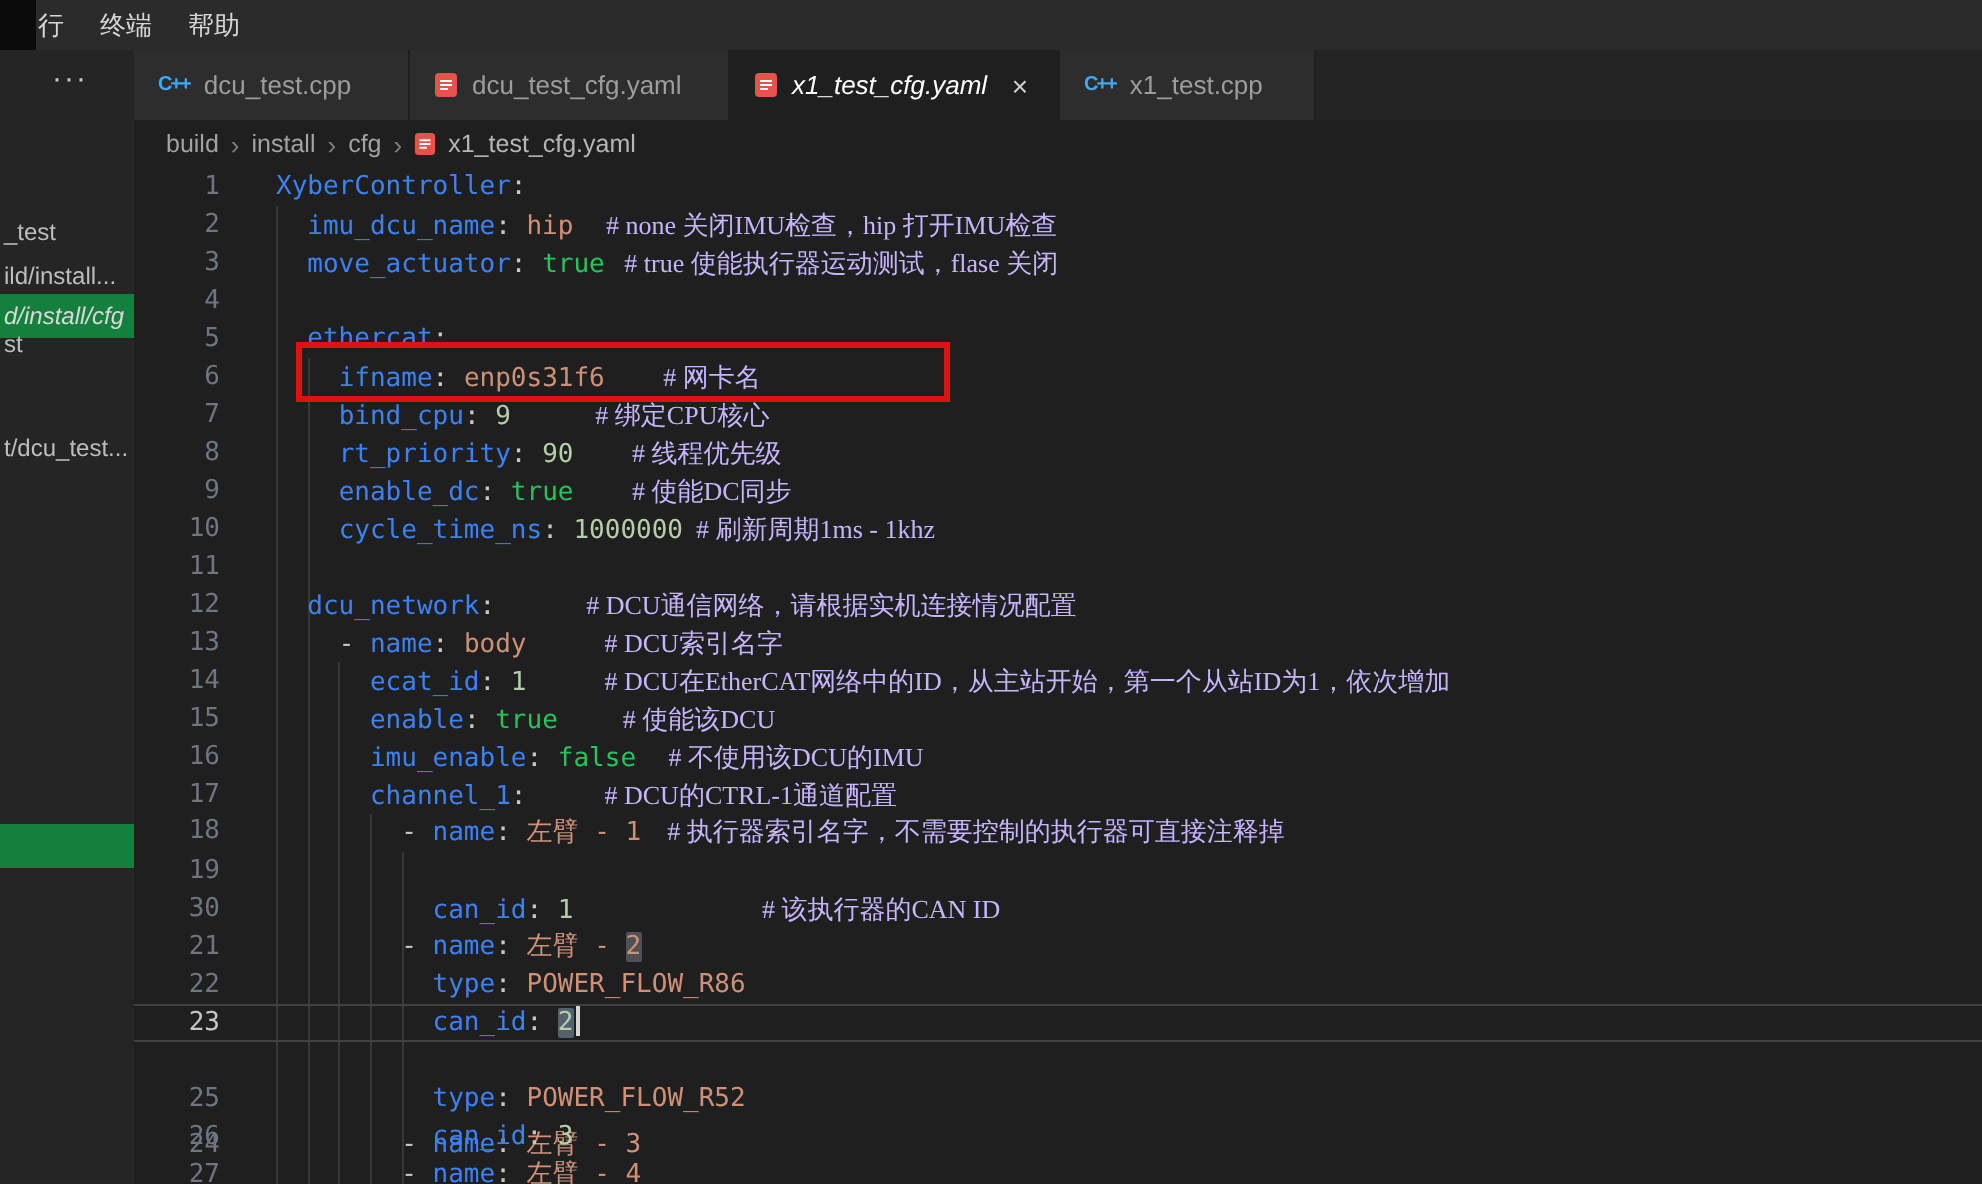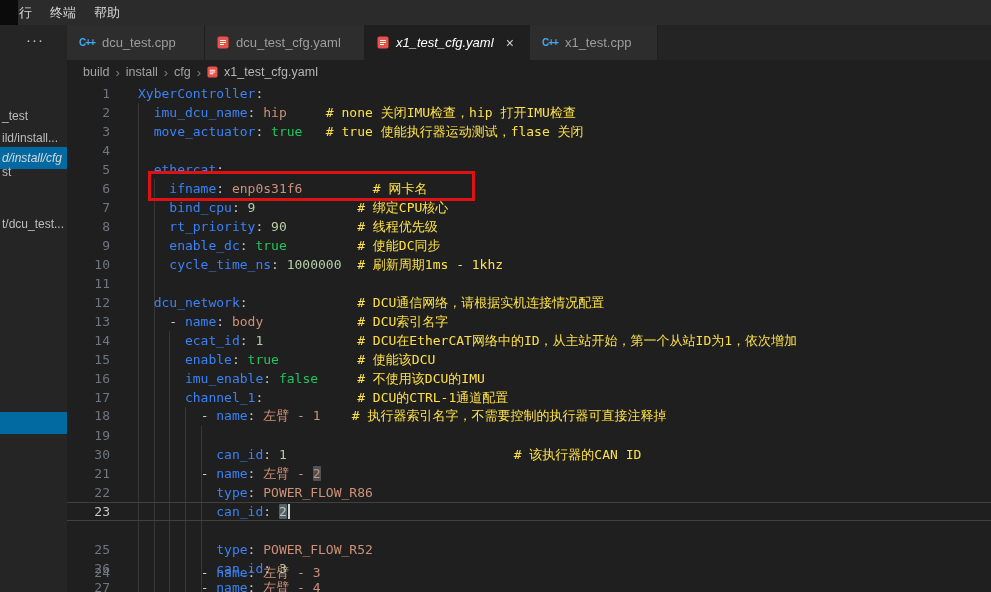--- a/index.html
+++ b/index.html
@@ -13,21 +13,21 @@
     background:#2b2b2b; display:flex; align-items:center; z-index:5; }
   .menubar-black { position:absolute; left:0; top:0; width:18px; height:25px; background:#0b0b0b; }
   .menu-items { display:flex; margin-left:10px; }
   .menu-item { color:#d6d6d6; font-size:13px; padding:0 9px; line-height:25px; cursor:default; }
   
   .sidebar { position:absolute; left:0; top:25px; width:67px; height:567px;
     background:#252526; overflow:hidden; z-index:4; }
   .sb-more { position:absolute; top:6px; left:26px; color:#c5c5c5; font-size:15px; letter-spacing:1px; }
   .sb-item { position:absolute; left:0; width:67px; height:22px; line-height:22px;
     font-size:12px; color:#bdbdbd; white-space:nowrap; overflow:hidden; padding-left:2px; }
-  .sb-item.selected { background:#0369a1; color:#d8d8d8; }
+  .sb-item.selected { background:#15803d; color:#d8d8d8; }
   .sb-item.italic { font-style:italic; }
   
   .tabbar { position:absolute; left:67px; top:25px; width:924px; height:35px;
     background:#242424; display:flex; z-index:5; }
   .tab { flex:none; display:flex; align-items:center; padding:0 12px; gap:7px;
     height:35px; background:#2d2d2d; border-right:1px solid #1f1f1f;
     color:#9d9d9d; font-size:13px; white-space:nowrap; cursor:default; }
   .tab.active { background:#1f1f1f; color:#ffffff; }
   .tab.active .tab-label { font-style:italic; }
   .tab-close { margin-left:auto; color:#d0d0d0; font-size:14px; line-height:14px; padding:1px 3px; border-radius:3px; }
@@ -48,21 +48,21 @@
     font-family:"DejaVu Sans Mono", monospace; font-size:13px; white-space:pre; z-index:2; }
   .gutter { position:absolute; left:0; top:0; width:43px; text-align:right;
     color:#6e7681; font-family:"DejaVu Sans Mono", monospace; font-size:13px; }
   .code-line.active .gutter { color:#c6c6c6; }
   .code { position:absolute; left:71px; top:0; white-space:pre; }
   .tk-key  { color:#3b82f6; }
   .tk-punc { color:#c8c8c8; }
   .tk-str  { color:#ce9178; }
   .tk-bool { color:#22c55e; }
   .tk-num  { color:#b5cea8; }
-  .tk-cmt  { color:#fde047; }
+  .tk-cmt  { color:#c4b5fd;font-family:Liberation Serif, serif; }
   .tk-ws   { color:#c8c8c8; }
   .hl-word { background:#4e5257; border-radius:1px; }
   .hl-sel  { background:#566170; border-radius:1px; }
   .caret { display:inline-block; width:0; height:15px; border-left:2px solid #d7d7d7;
     vertical-align:-3px; margin-left:1px; }
   
   .red-box { position:absolute; left:148px; top:171px; width:327px; height:30px;
     border:3px solid #de1212; z-index:60; pointer-events:none; }
 </style>
 </head>

